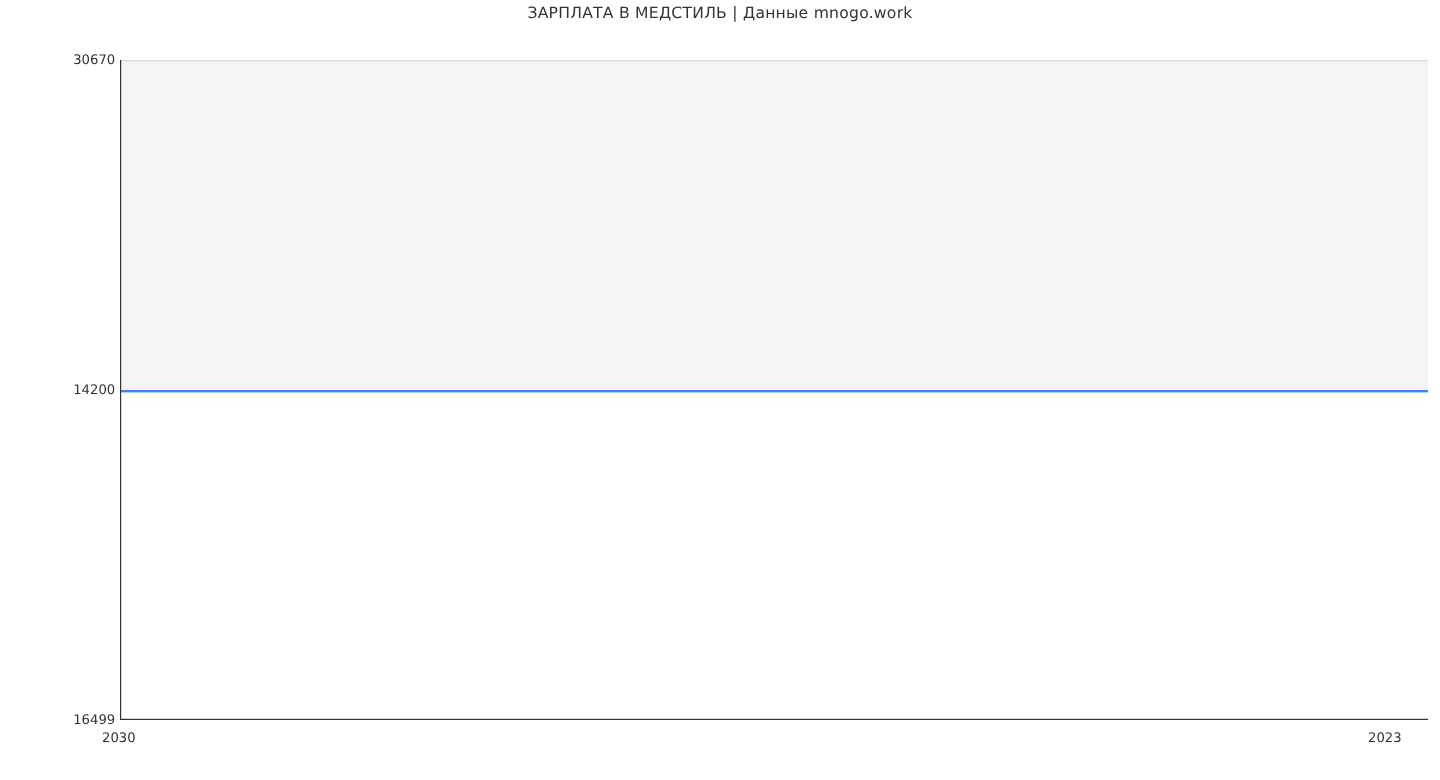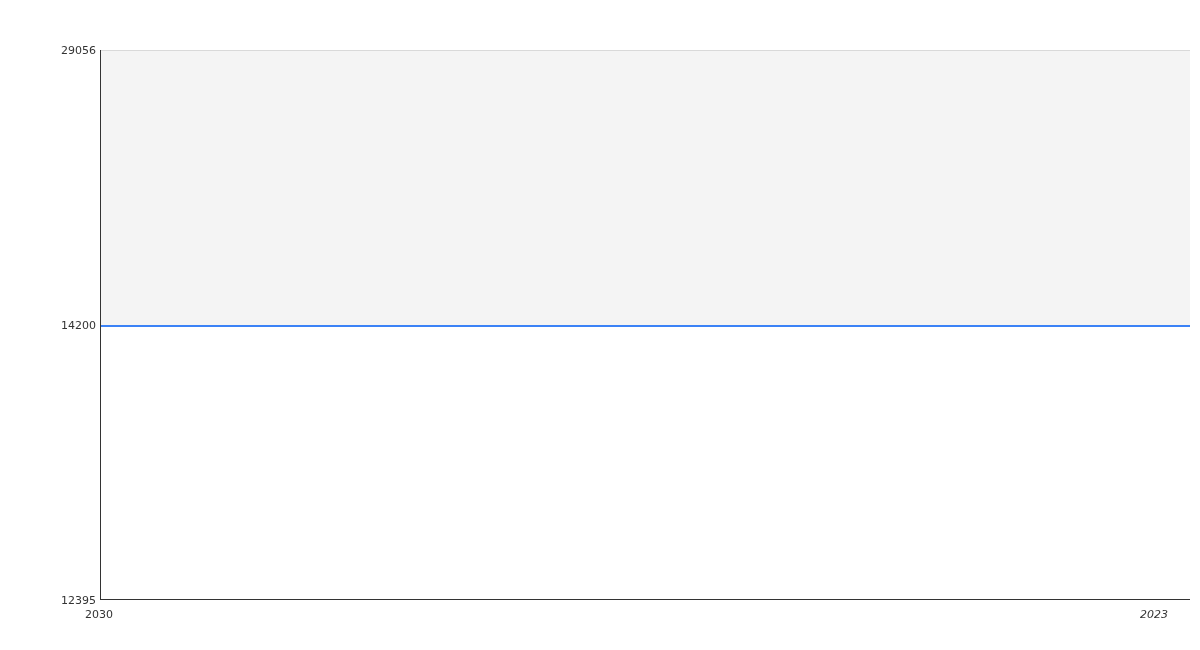--- a/index.html
+++ b/index.html
@@ -92,34 +92,35 @@
   .ytick.bot { top: 600px; }
   
   .xtick {
     position: absolute;
     top: 608px;
     font-size: 11px;
     color: #333;
     transform: translateX(-50%);
   }
   .xtick.left { left: 100px; }
-  .xtick.right { left: 1190px; font-style: italic; }
+  .xtick.right { left: 1190px; }
   
   .xtick.right { transform: translateX(-100%); left: 1168px; }
   .xtick.left  { transform: translateX(0);      left: 85px;  }
 </style>
 </head>
 <body>
 
 <div class="stage">
 
+  <div class="title">ЗАРПЛАТА В МЕДСТИЛЬ | Данные mnogo.work</div>
 
-  <div class="ytick top">29056</div>
+  <div class="ytick top">30670</div>
   <div class="ytick mid">14200</div>
-  <div class="ytick bot">12395</div>
+  <div class="ytick bot">16499</div>
 
   <div class="xtick left">2030</div>
   <div class="xtick right">2023</div>
 
   <div class="plot">
     <div class="fill-top"></div>
     <div class="grid-top"></div>
     <div class="grid-mid"></div>
     <div class="grid-bot"></div>
     <div class="data-line"></div>

